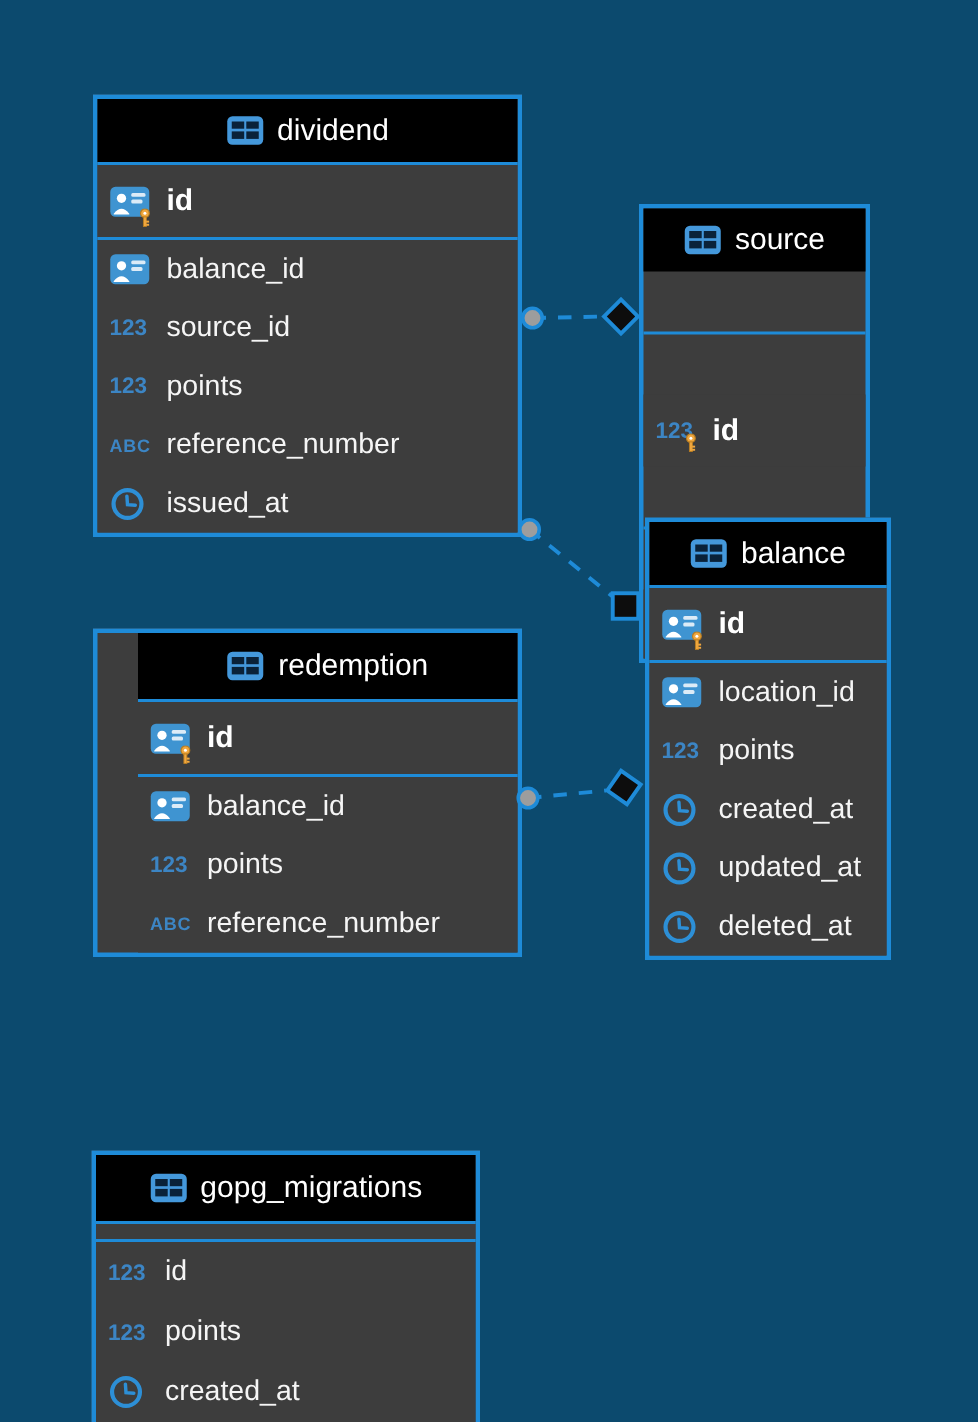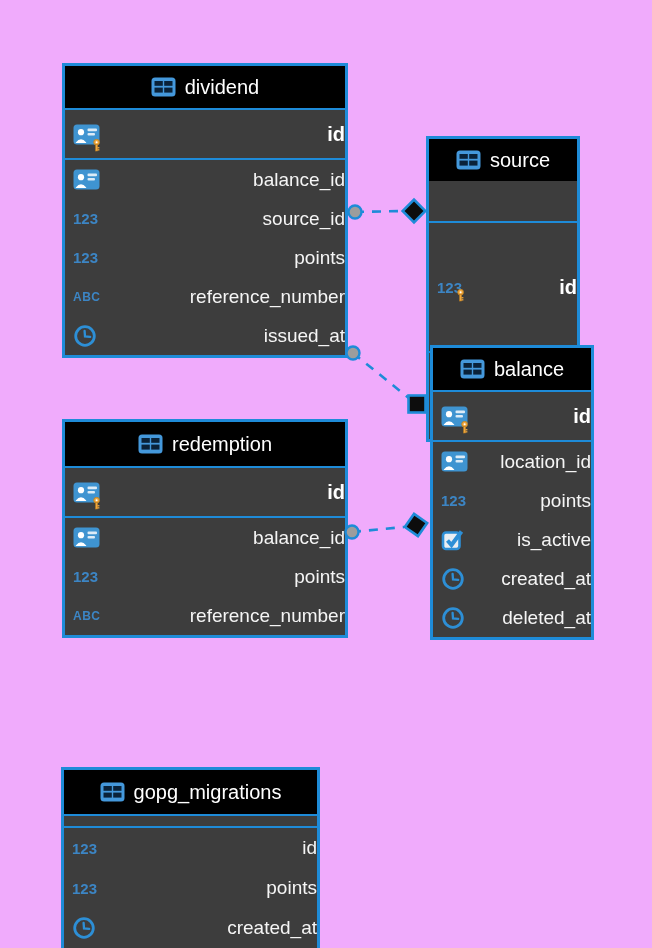--- a/index.html
+++ b/index.html
@@ -20,34 +20,33 @@
     display:flex;align-items:center;justify-content:center;gap:9px;
     color:#fff;font-size:20px;font-weight:400;
     flex:0 0 auto;
   }
   .erd-sep{height:2px;background:var(--accent);flex:0 0 auto;}
   .erd-pk-section,.erd-col-section{background:#3d3d3d;flex:0 0 auto;}
   .erd-row{
     display:flex;align-items:center;gap:8px;
     padding-left:8px;color:#f5f5f5;font-size:19px;
     box-sizing:border-box;
-    justify-content:space-between;
   }
   .erd-row.pk{font-weight:700;color:#fff;font-size:20px;}
   .icon-wrap{position:relative;width:30px;flex:0 0 30px;display:flex;align-items:center;justify-content:flex-start;}
   .txt-icon{font-weight:700;color:#3c85c4;font-size:15px;line-height:1;letter-spacing:0;}
   .txt-icon.abc{font-size:12px;letter-spacing:0.5px;}
   .key-badge{position:absolute;right:1px;bottom:-7px;}
   #relations{position:absolute;left:0;top:0;z-index:5;pointer-events:none;}
   #relations *{pointer-events:auto;}
 </style>
 </head>
 <body>
 
-<div id="canvas" style="--accent: #1e8bd8; background: #f0abfc;">
+<div id="canvas" style="--accent: #1e8bd8; background: #0c4a6e;">
   <svg id="relations" width="652" height="948" viewBox="0 0 652 948">
       <g>
         <line x1="355" y1="212" x2="403" y2="211" stroke="#1e8bd8" stroke-width="2.6" stroke-dasharray="9 8"></line>
         <circle cx="355" cy="212" r="6.5" fill="#9d9d9d" stroke="#1e8bd8" stroke-width="2.4"></circle>
         <rect x="406" y="203" width="16" height="16" fill="#0d0d0d" stroke="#1e8bd8" stroke-width="2.6" transform="rotate(45 414 211)"></rect>
       </g>
       <g>
         <line x1="353" y1="353" x2="410" y2="399" stroke="#1e8bd8" stroke-width="2.6" stroke-dasharray="9 8"></line>
         <circle cx="353" cy="353" r="6.5" fill="#9d9d9d" stroke="#1e8bd8" stroke-width="2.4"></circle>
         <rect x="408.5" y="395.5" width="17" height="17" fill="#0d0d0d" stroke="#1e8bd8" stroke-width="2.6"></rect>
@@ -227,48 +226,48 @@
         <span>location_id</span>
       </div>
         <div class="erd-row" style="height:39px">
         <span class="icon-wrap">
             <span class="txt-icon">123</span>
           </span>
         <span>points</span>
       </div>
         <div class="erd-row" style="height:39px">
         <span class="icon-wrap">
-            <svg width="25" height="24" viewBox="0 0 25 24" style="overflow:visible">
-      <rect x="2" y="4.5" width="16.5" height="16.5" rx="3" fill="#e9eef3" stroke="#2d8fd6" stroke-width="2.6"></rect>
-      <path d="M6.5 12.5 L10.5 17 L20.5 3.5" fill="none" stroke="#2d8fd6" stroke-width="4" stroke-linecap="butt"></path>
-    </svg>
-          </span>
-        <span>is_active</span>
-      </div>
-        <div class="erd-row" style="height:39px">
-        <span class="icon-wrap">
             <svg width="24" height="24" viewBox="0 0 24 24">
       <circle cx="12" cy="12" r="9.3" fill="none" stroke="#2d8fd6" stroke-width="2.8"></circle>
       <path d="M11.6 6.8 L12 12.4 L17.2 12.8" fill="none" stroke="#2d8fd6" stroke-width="2.3" stroke-linecap="round"></path>
     </svg>
           </span>
         <span>created_at</span>
       </div>
         <div class="erd-row" style="height:39px">
         <span class="icon-wrap">
             <svg width="24" height="24" viewBox="0 0 24 24">
       <circle cx="12" cy="12" r="9.3" fill="none" stroke="#2d8fd6" stroke-width="2.8"></circle>
       <path d="M11.6 6.8 L12 12.4 L17.2 12.8" fill="none" stroke="#2d8fd6" stroke-width="2.3" stroke-linecap="round"></path>
     </svg>
           </span>
+        <span>updated_at</span>
+      </div>
+        <div class="erd-row" style="height:39px">
+        <span class="icon-wrap">
+            <svg width="24" height="24" viewBox="0 0 24 24">
+      <circle cx="12" cy="12" r="9.3" fill="none" stroke="#2d8fd6" stroke-width="2.8"></circle>
+      <path d="M11.6 6.8 L12 12.4 L17.2 12.8" fill="none" stroke="#2d8fd6" stroke-width="2.3" stroke-linecap="round"></path>
+    </svg>
+          </span>
         <span>deleted_at</span>
       </div>
       </div>
     </div>
-    <div class="erd-table" style="left: 62px; top: 419px; width: 286px;">
+    <div class="erd-table" style="left: 62px; top: 419px; width: 286px; padding-left: 27px;">
       <div class="erd-header" style="height:44px">
       <svg width="25" height="20" viewBox="0 0 25 20">
       <rect x="0.5" y="0.5" width="24" height="19" rx="3.5" fill="#4498db"></rect>
       <rect x="3.5" y="4" width="8.3" height="4.8" fill="#0a2239"></rect>
       <rect x="13.2" y="4" width="8.3" height="4.8" fill="#0a2239"></rect>
       <rect x="3.5" y="10.6" width="8.3" height="5" fill="#0a2239"></rect>
       <rect x="13.2" y="10.6" width="8.3" height="5" fill="#0a2239"></rect>
     </svg>
       <span>redemption</span>
     </div>

